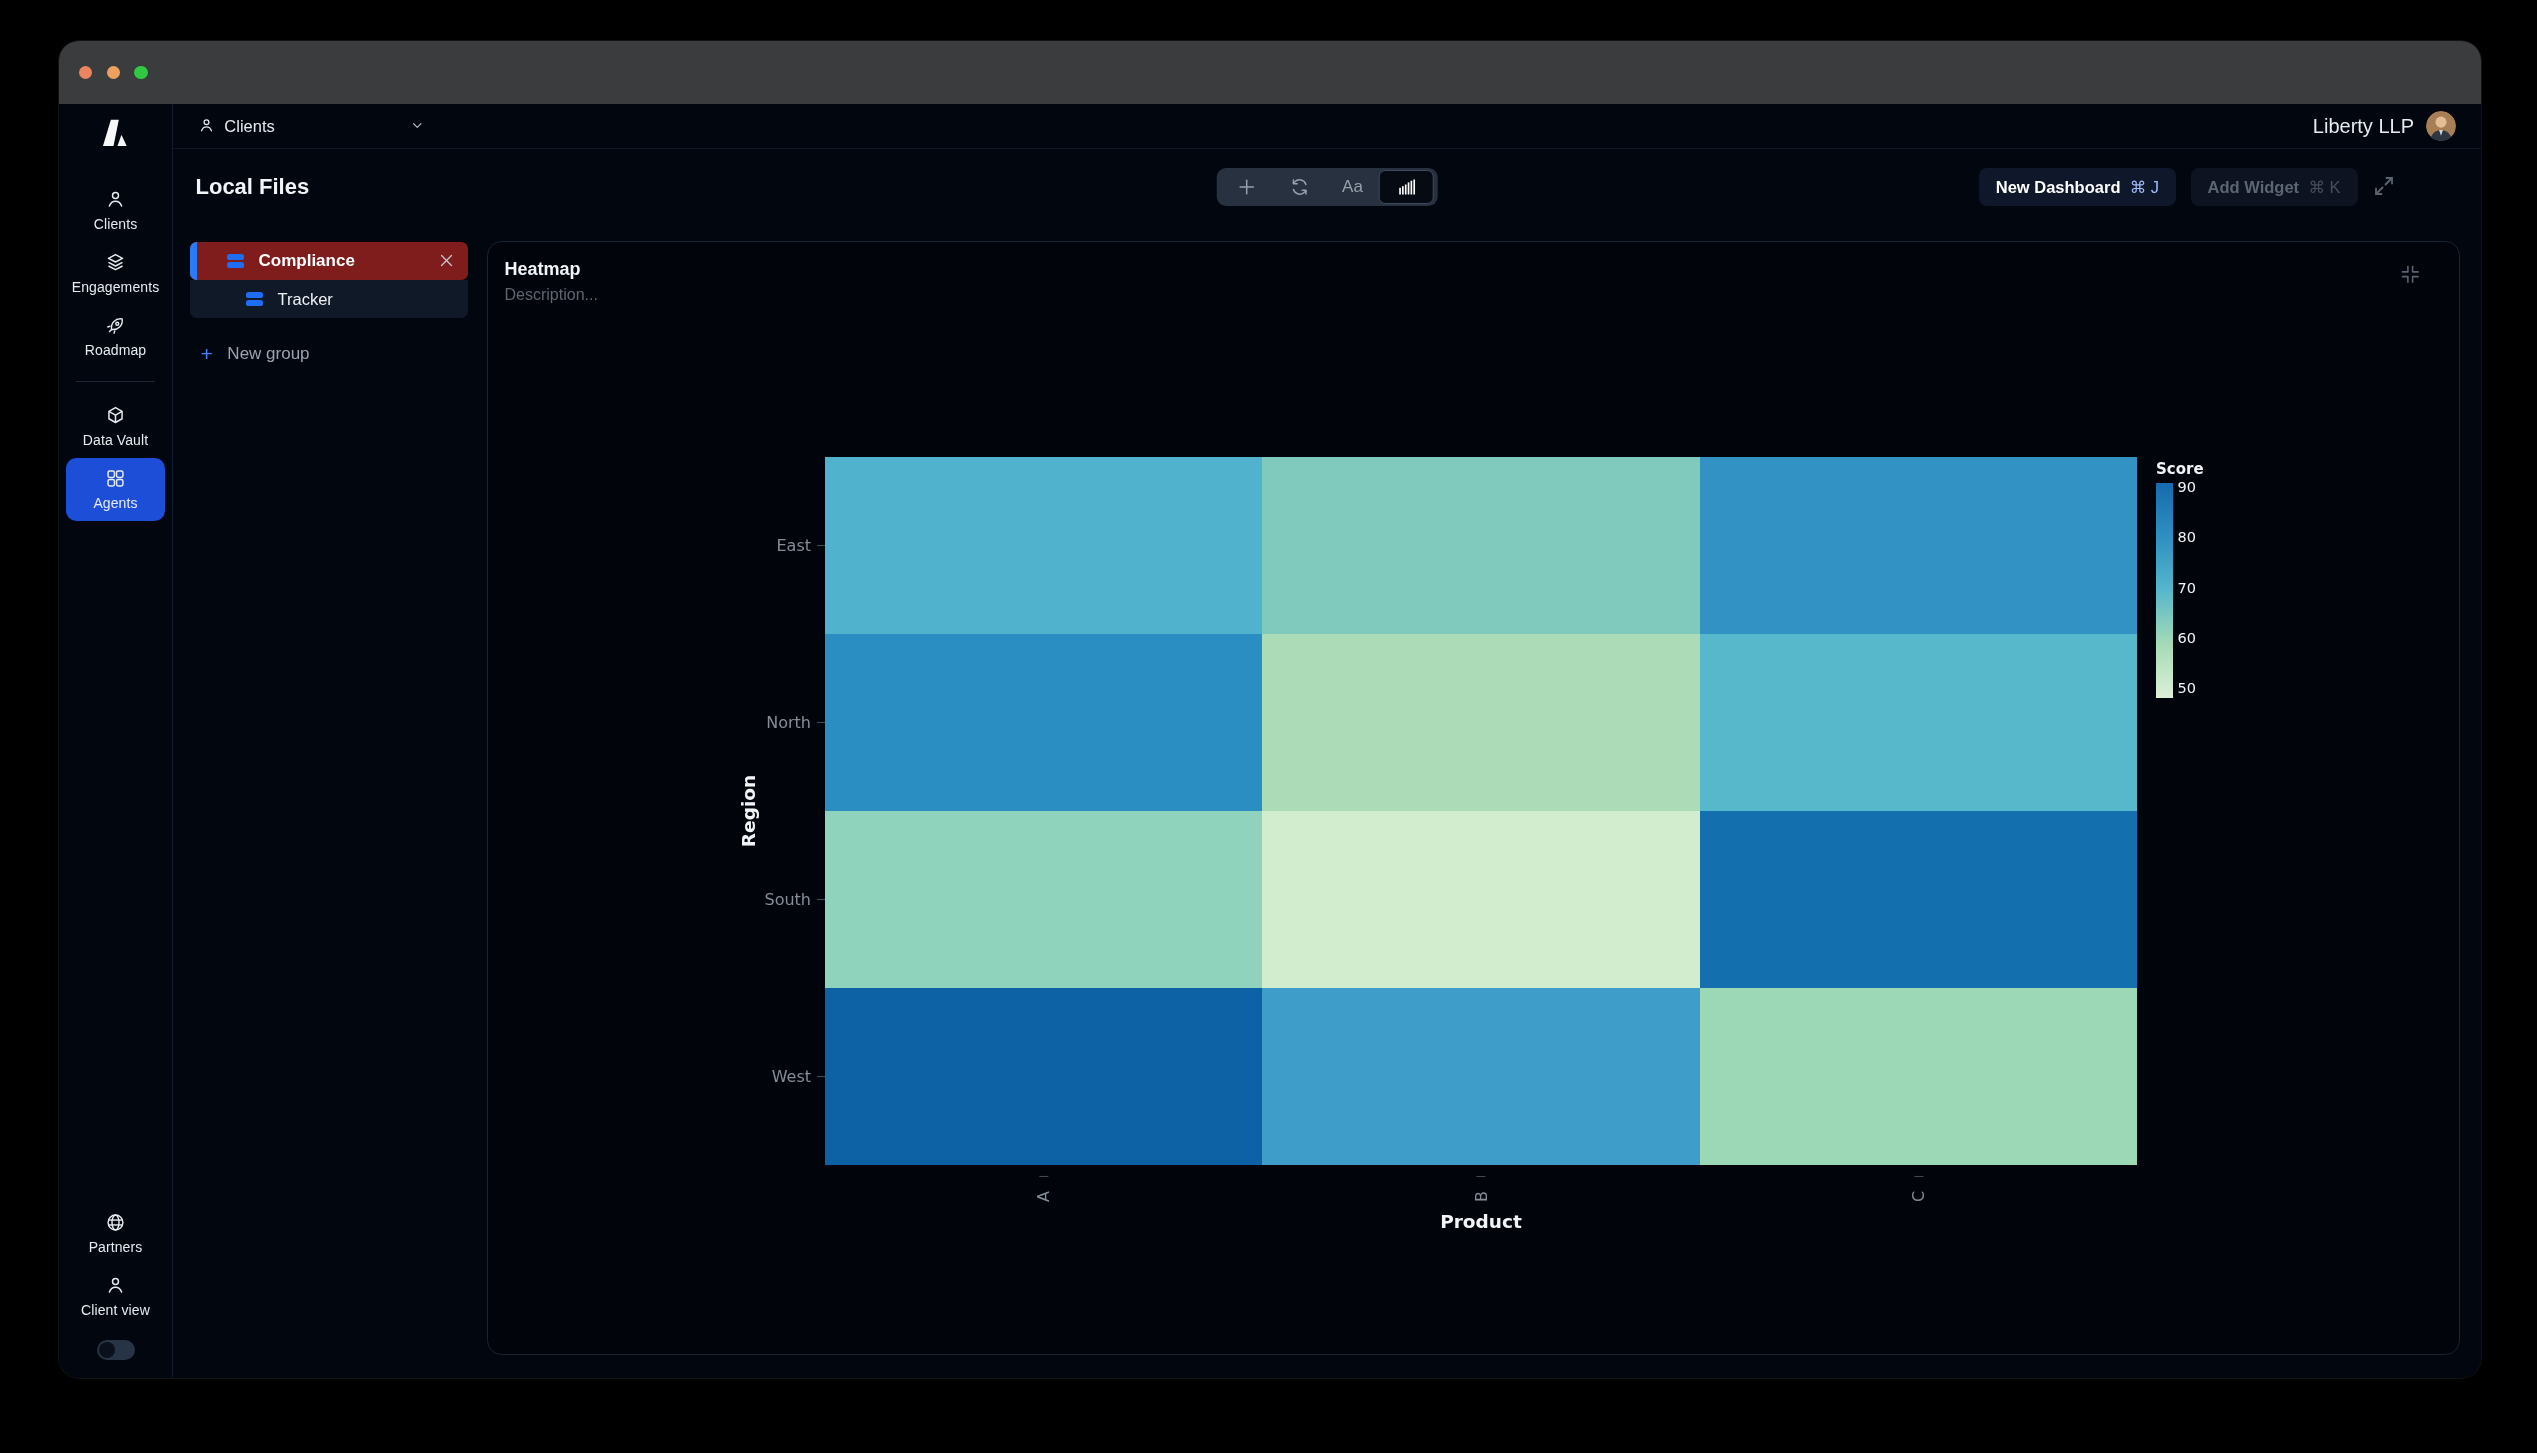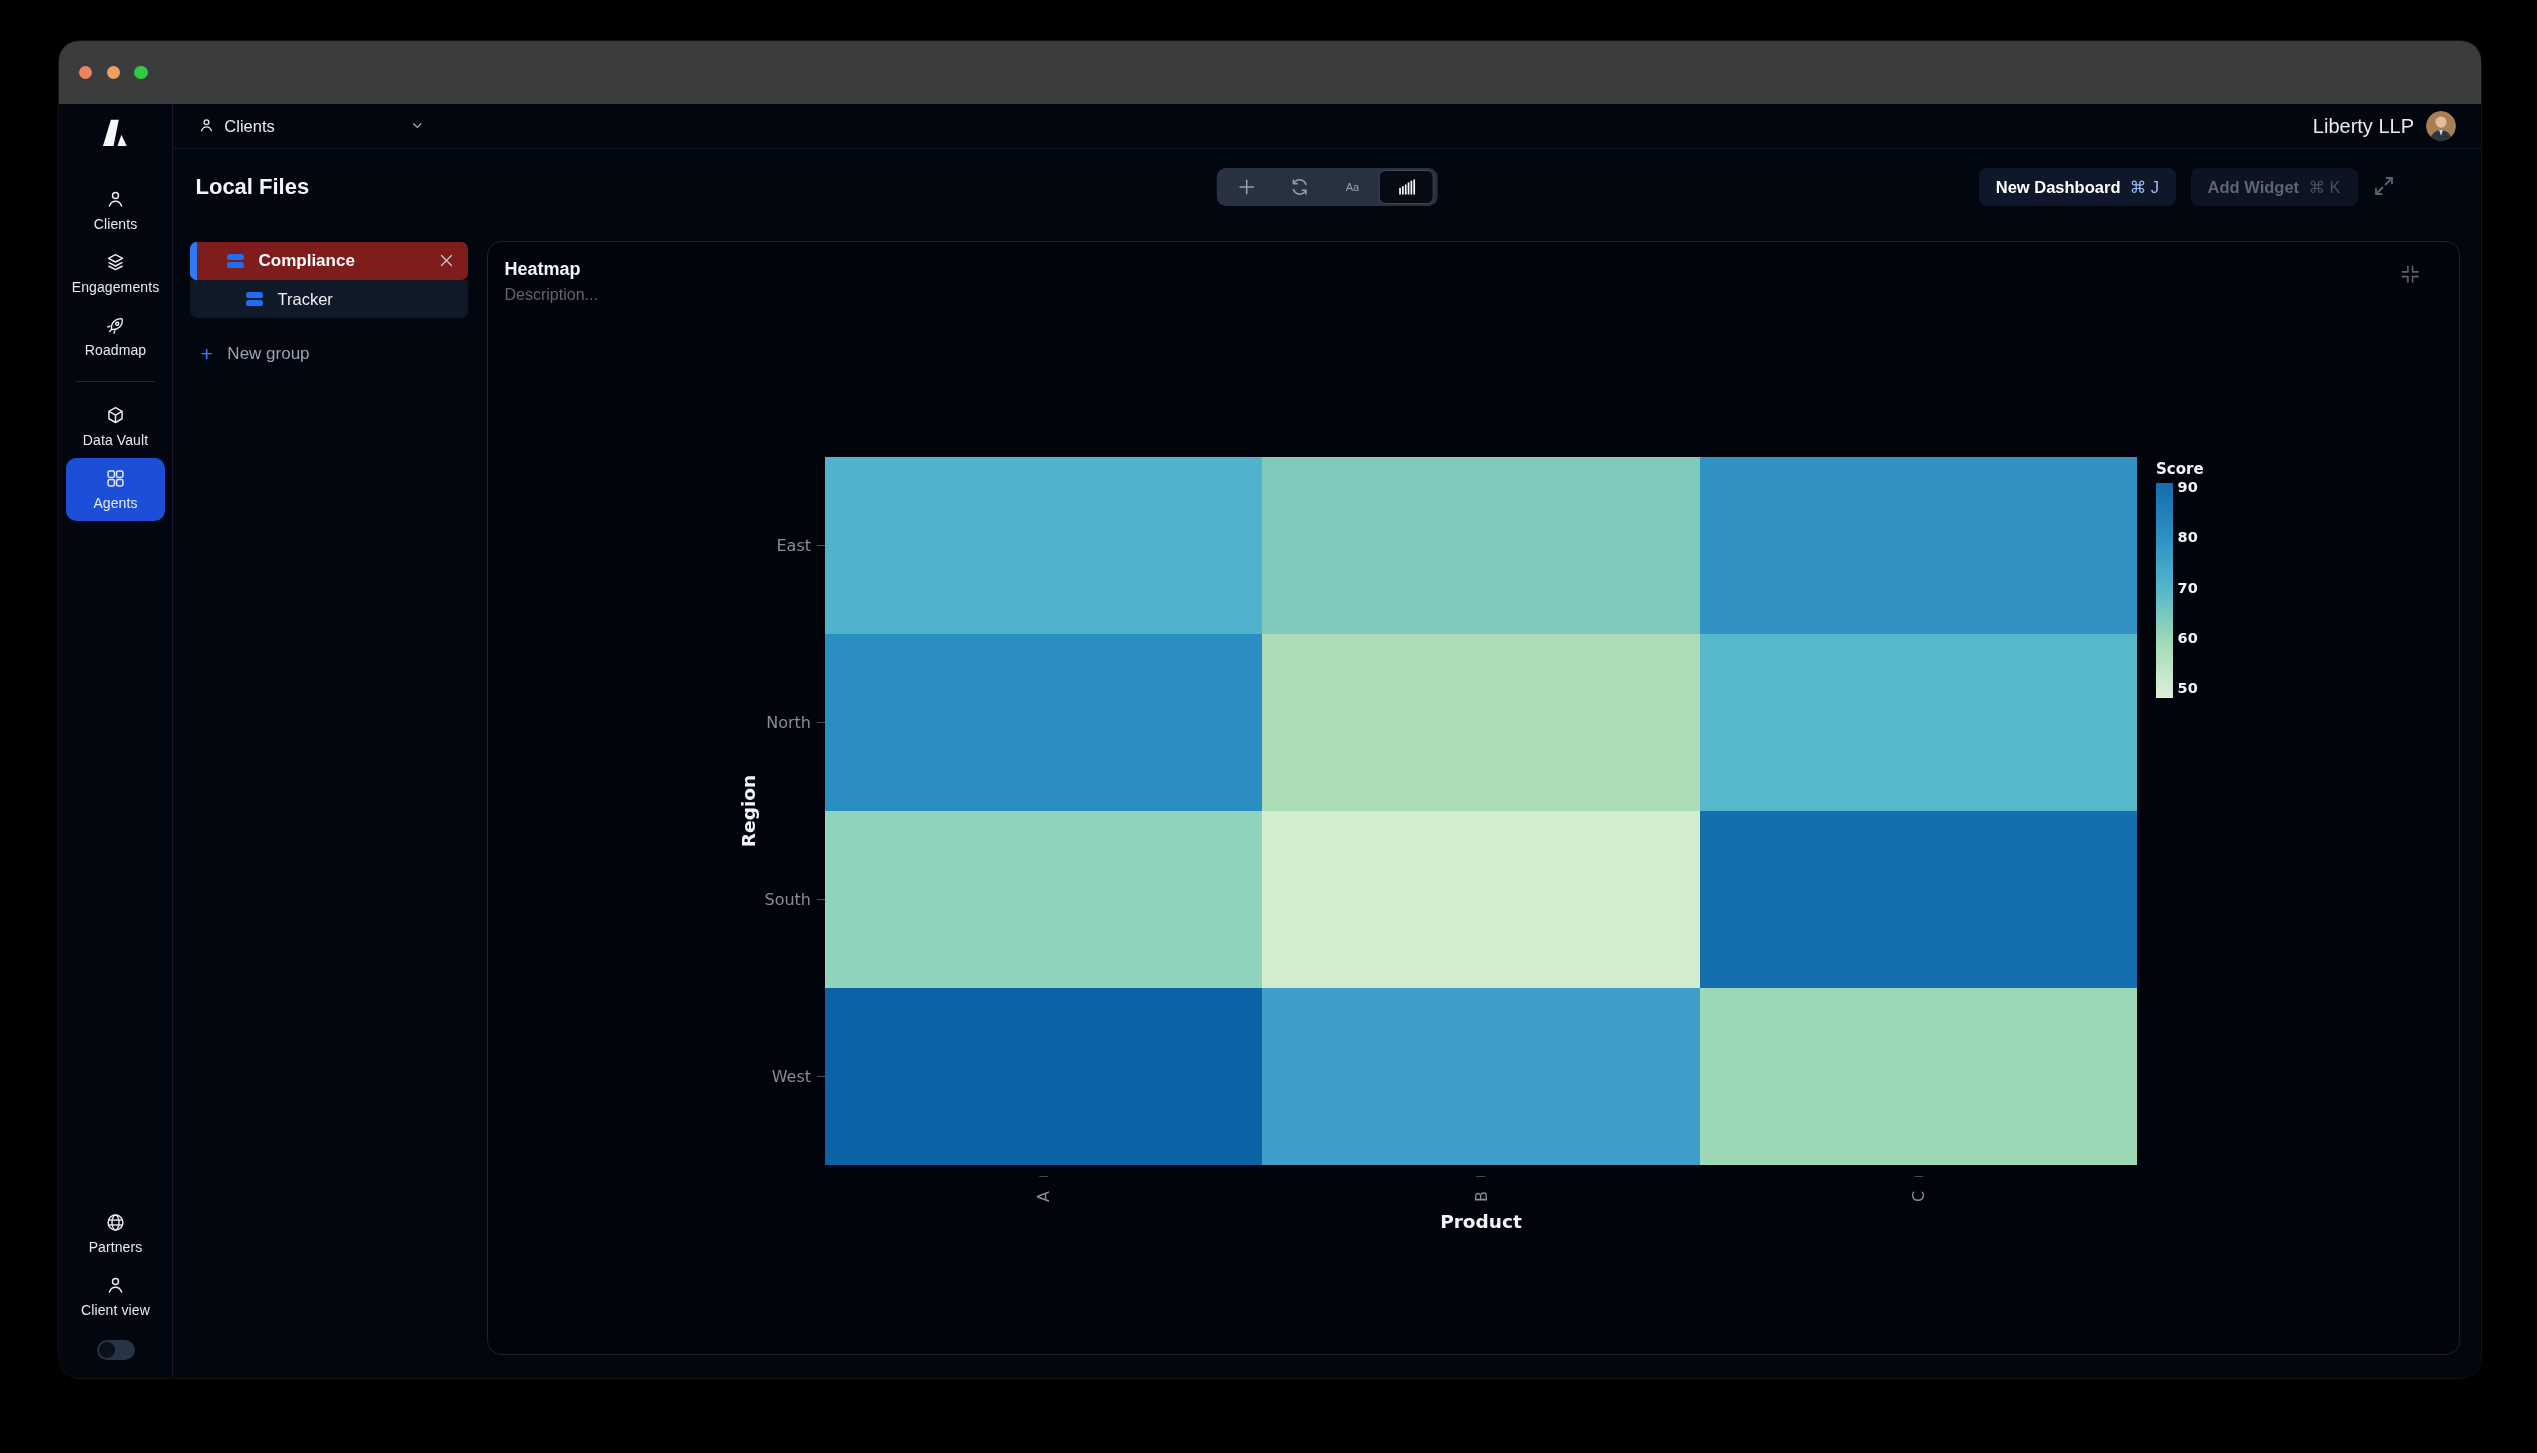--- a/index.html
+++ b/index.html
@@ -35,21 +35,21 @@
   .topnav-right{margin-left:auto;display:flex;align-items:center;gap:12px;}
   .account-name{font-size:20px;}
   .avatar{width:30px;height:30px;border-radius:50%;overflow:hidden;display:block;}
   .content{position:relative;flex:1;}
   .page-title{position:absolute;left:22.5px;top:19px;height:38px;line-height:38px;
     font-size:22px;font-weight:bold;color:#f2f4f7;}
   
   .seg-toolbar{position:absolute;left:50%;transform:translateX(-50%);top:19px;height:38px;
     background:#27313f;border-radius:9.3px;display:flex;align-items:center;padding:0 3.3px;}
   .seg-btn{width:53px;height:32px;display:flex;align-items:center;justify-content:center;
-    color:#97a0ab;border-radius:6.6px;cursor:pointer;font-size:11px;}
+    color:#97a0ab;border-radius:6.6px;cursor:pointer;font-size:17px;}
   .seg-btn svg{width:20px;height:20px;}
   .seg-btn.active{background:#060a13;border:0.7px solid #3e4a5e;color:#fff;}
   
   .header-actions{position:absolute;right:85px;top:19px;display:flex;align-items:center;gap:14.5px;}
   .btn{height:38px;border-radius:8px;display:flex;align-items:center;gap:9.3px;padding:0 17px;
     font-size:16.5px;font-weight:bold;cursor:pointer;}
   .btn-primary{background:#0f172a;color:#fff;}
   .btn-primary .shortcut{color:#9dbdf9;font-weight:normal;}
   .btn-secondary{background:#0d1320;color:#5b6573;}
   .btn-secondary .shortcut{color:#474f5c;font-weight:normal;}
@@ -88,21 +88,21 @@
     grid-template-columns:repeat(3,1fr);}
   .hm-xcol{display:flex;flex-direction:column;align-items:center;}
   .hm-xtick{width:1.3px;height:8.6px;background:#444e5b;}
   .hm-xcol span{display:block;margin-top:6.6px;color:#858d97;font-size:16px;transform:rotate(-90deg);}
   .axis-y{position:absolute;left:260px;top:569px;transform:translate(-50%,-50%) rotate(-90deg);
     color:#f2f4f7;font-size:18.5px;font-weight:bold;}
   .axis-x{position:absolute;left:993px;top:969px;transform:translateX(-50%);
     color:#f2f4f7;font-size:18.5px;font-weight:bold;}
   .legend{position:absolute;left:1668px;top:218px;}
   .legend-title{color:#f2f4f7;font-size:15px;font-weight:bold;}
-  .legend-body{display:flex;margin-top:5.3px;font-weight:bold;}
+  .legend-body{display:flex;margin-top:5.3px;}
   .legend-bar{width:17px;height:215px;}
   .legend-ticks{display:flex;flex-direction:column;justify-content:space-between;
     padding:0 0 0 4.6px;color:#f2f4f7;font-size:14.5px;}
   .legend-ticks div{line-height:14.5px;transform:translateY(-2.6px);}
 </style>
 </head>
 <body>
 
 <div class="window">
   <div class="titlebar">

